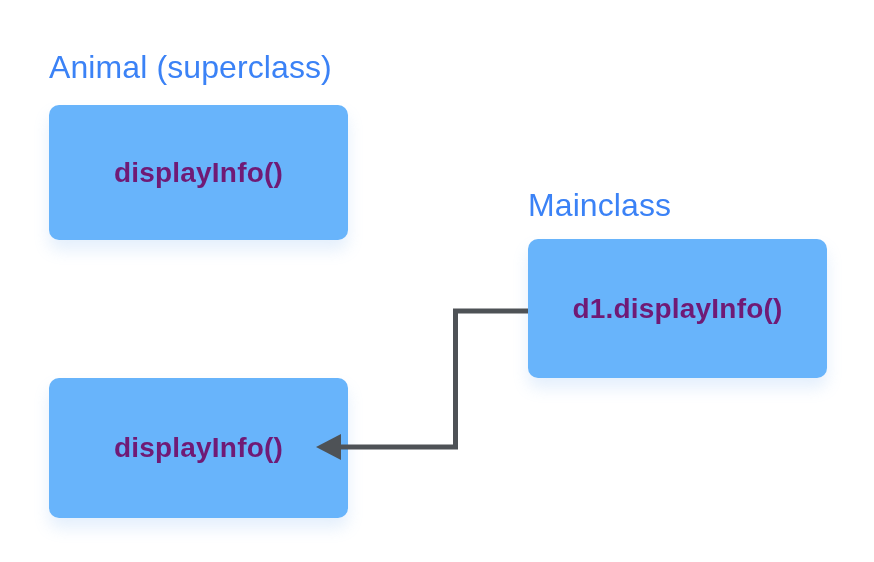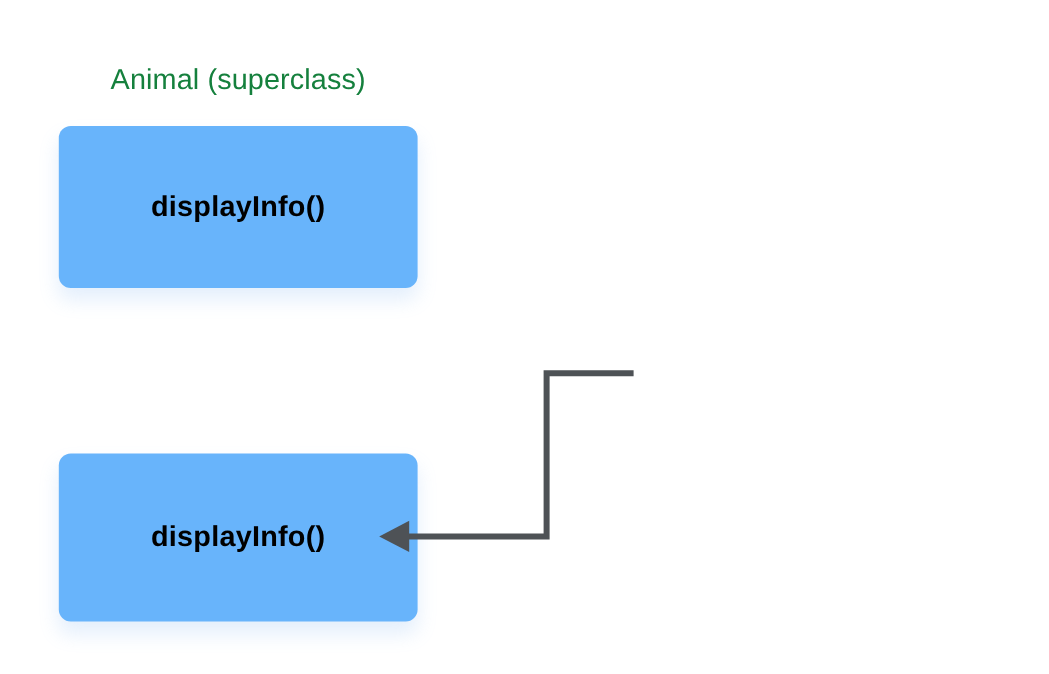--- a/index.html
+++ b/index.html
@@ -14,42 +14,41 @@
   #canvas {
     position: relative;
     width: 874px;
     height: 562px;
     background: #ffffff;
     overflow: hidden;
   }
 
   .class-label {
     position: absolute;
-    font-size: 24px;
+    font-size: 32px;
     line-height: 30px;
-    color: #15803d;
+    color: #3b82f6;
     white-space: nowrap;
-    text-align: center;
     font-weight: 400;
     letter-spacing: 0.1px;
   }
 
   .class-box {
     position: absolute;
     background: #68b4fb;
     border-radius: 10px;
     box-shadow: 0 10px 16px rgba(120, 175, 240, 0.20);
     display: flex;
     align-items: center;
     justify-content: center;
   }
   .class-box .box-text {
-    font-size: 24px;
+    font-size: 28px;
     font-weight: bold;
-    color: #000000;
+    color: #701a75;
     letter-spacing: 0.2px;
     white-space: nowrap;
   }
 
   
   #label-animal   { left: 49px;  top: 52px;  width: 299px; }
   #box-animal     { left: 49px;  top: 105px; width: 299px; height: 135px; }
 
   
   #label-dog      { left: 49px;  top: 327px; width: 299px; }
@@ -78,20 +77,24 @@
 
   <div class="class-box" id="box-animal">
     <span class="box-text">displayInfo()</span>
   </div>
 
 
   <div class="class-box" id="box-dog">
     <span class="box-text">displayInfo()</span>
   </div>
 
+  <div class="class-label" id="label-main">Mainclass</div>
 
+  <div class="class-box" id="box-main">
+    <span class="box-text">d1.displayInfo()</span>
+  </div>
 
   <svg id="connector" viewBox="0 0 874 562" xmlns="http://www.w3.org/2000/svg">
     <polyline points="528,311 455.5,311 455.5,447 338,447" fill="none" stroke="#4e5256" stroke-width="5" stroke-linecap="butt" stroke-linejoin="miter"></polyline>
     <polygon points="316,447 341,434 341,460" fill="#4e5256"></polygon>
   </svg>
 
 </div>
 
 </body></html>

